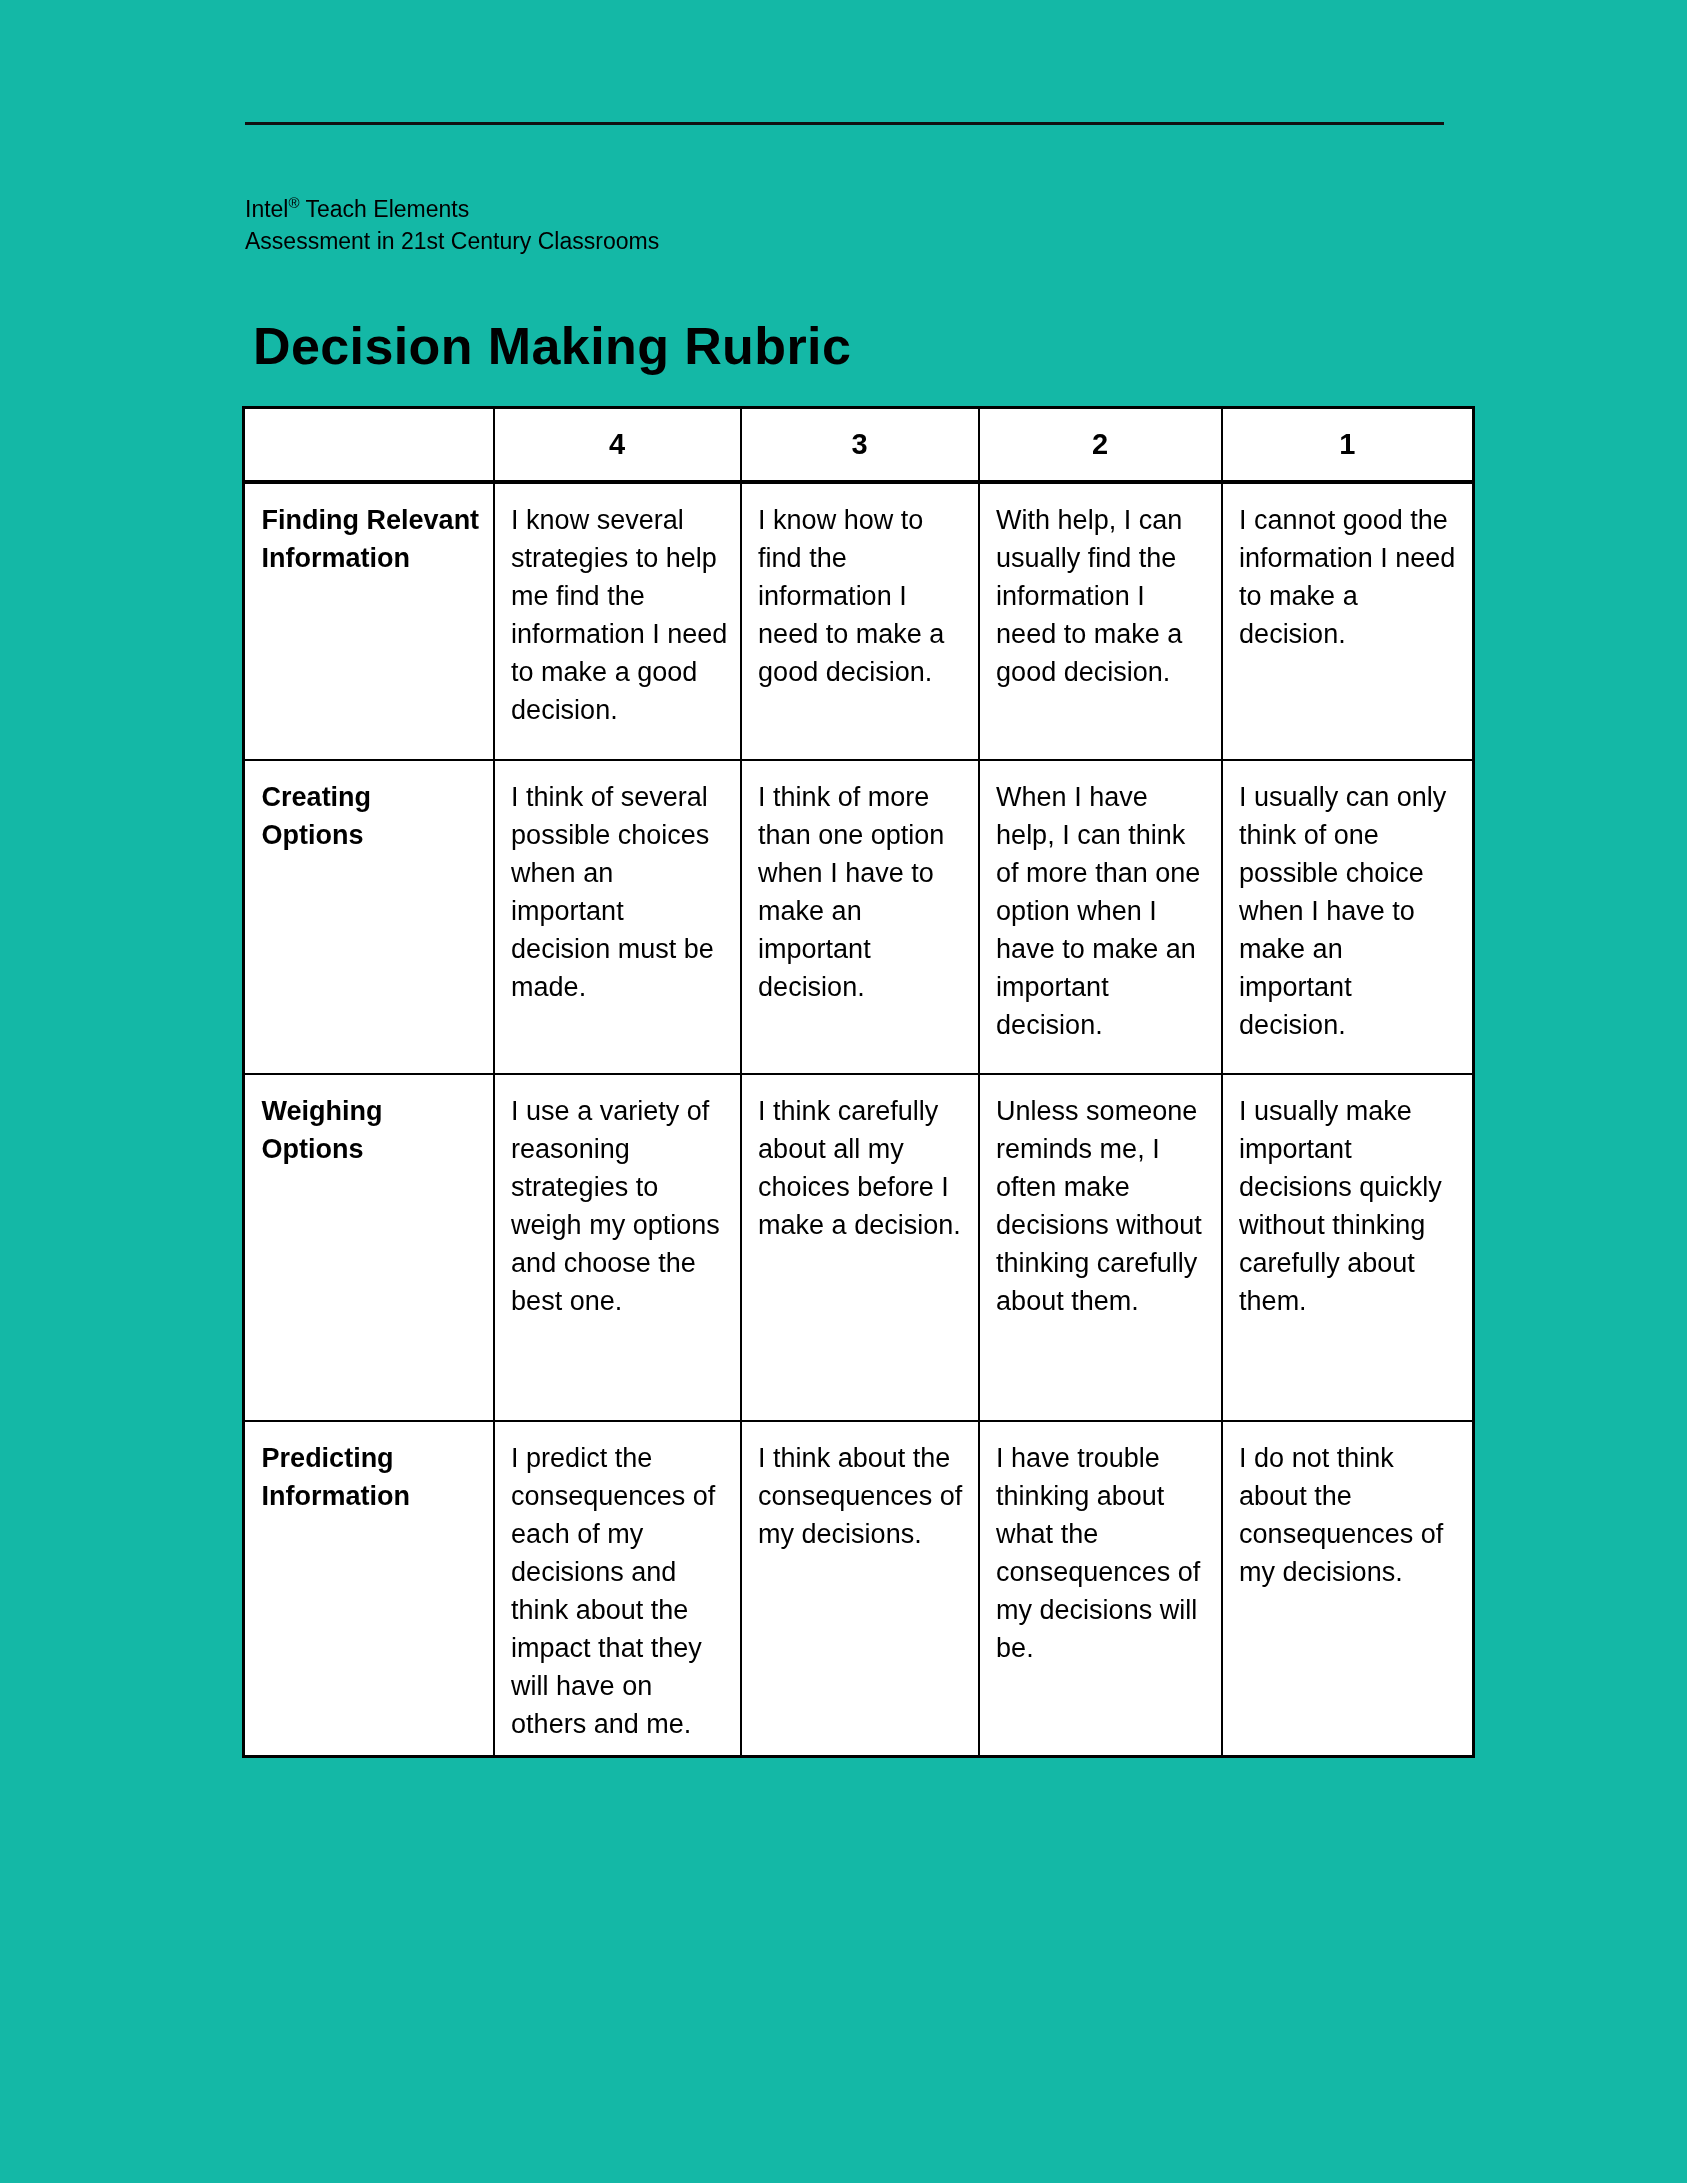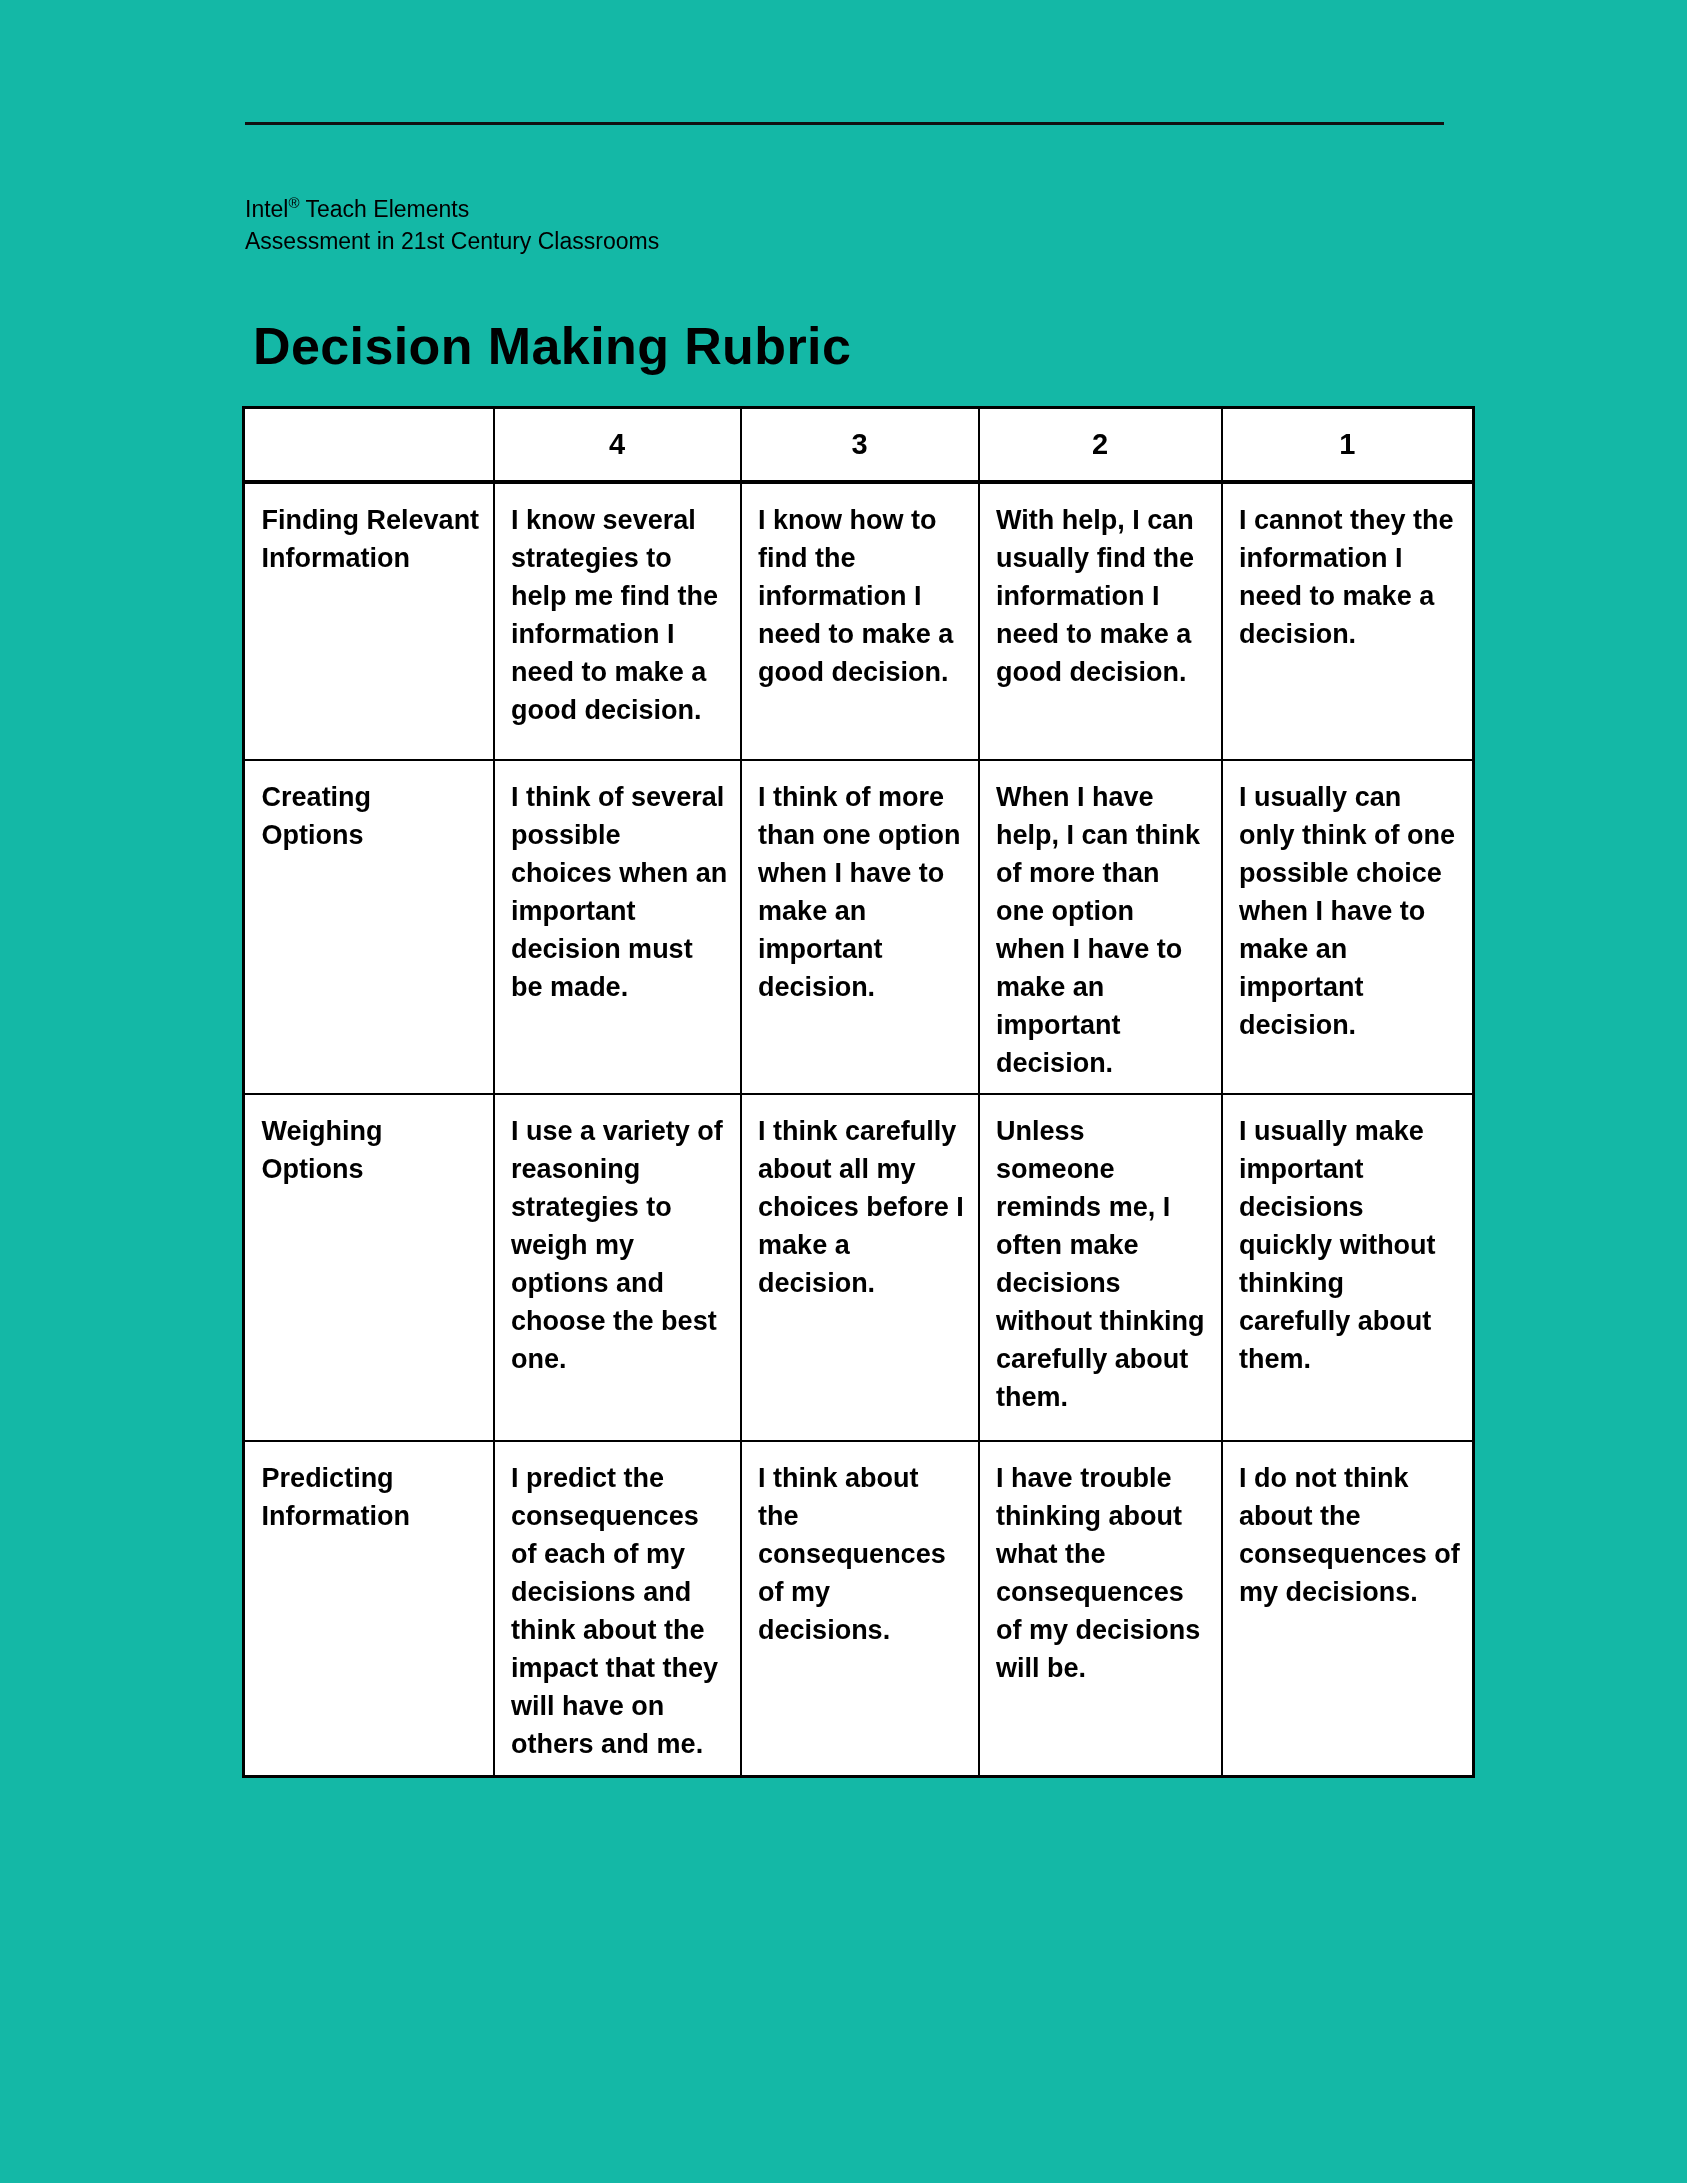--- a/index.html
+++ b/index.html
@@ -57,21 +57,21 @@
     table-layout: fixed;
     background: #ffffff;
   }
   table.rubric td, table.rubric th {
     border: 2.6px solid #000000;
     vertical-align: top;
     text-align: left;
     padding: 17.5px 12.2px 10.5px 16.6px;
     font-size: 27px;
     line-height: 38px;
-    font-weight: bold;
+    font-weight: normal;
     word-wrap: break-word;
   }
   table.rubric {
     border: 3.5px solid #000000;
   }
   table.rubric tr.header-row th {
     vertical-align: middle;
     text-align: center;
     font-weight: bold;
     font-size: 29px;
@@ -115,21 +115,21 @@
         <th>4</th>
         <th>3</th>
         <th>2</th>
         <th>1</th>
       </tr>
       <tr class="r1">
         <td class="criterion">Finding Relevant Information</td>
         <td>I know several strategies to help me find the information I need to make a good decision.</td>
         <td>I know how to find the information I need to make a good decision.</td>
         <td>With help, I can usually find the information I need to make a good decision.</td>
-        <td>I cannot they the information I need to make a decision.</td>
+        <td>I cannot good the information I need to make a decision.</td>
       </tr>
       <tr class="r2">
         <td class="criterion">Creating Options</td>
         <td>I think of several possible choices when an important decision must be made.</td>
         <td>I think of more than one option when I have to make an important decision.</td>
         <td>When I have help, I can think of more than one option when I have to make an important decision.</td>
         <td>I usually can only think of one possible choice when I have to make an important decision.</td>
       </tr>
       <tr class="r3">
         <td class="criterion">Weighing Options</td>

